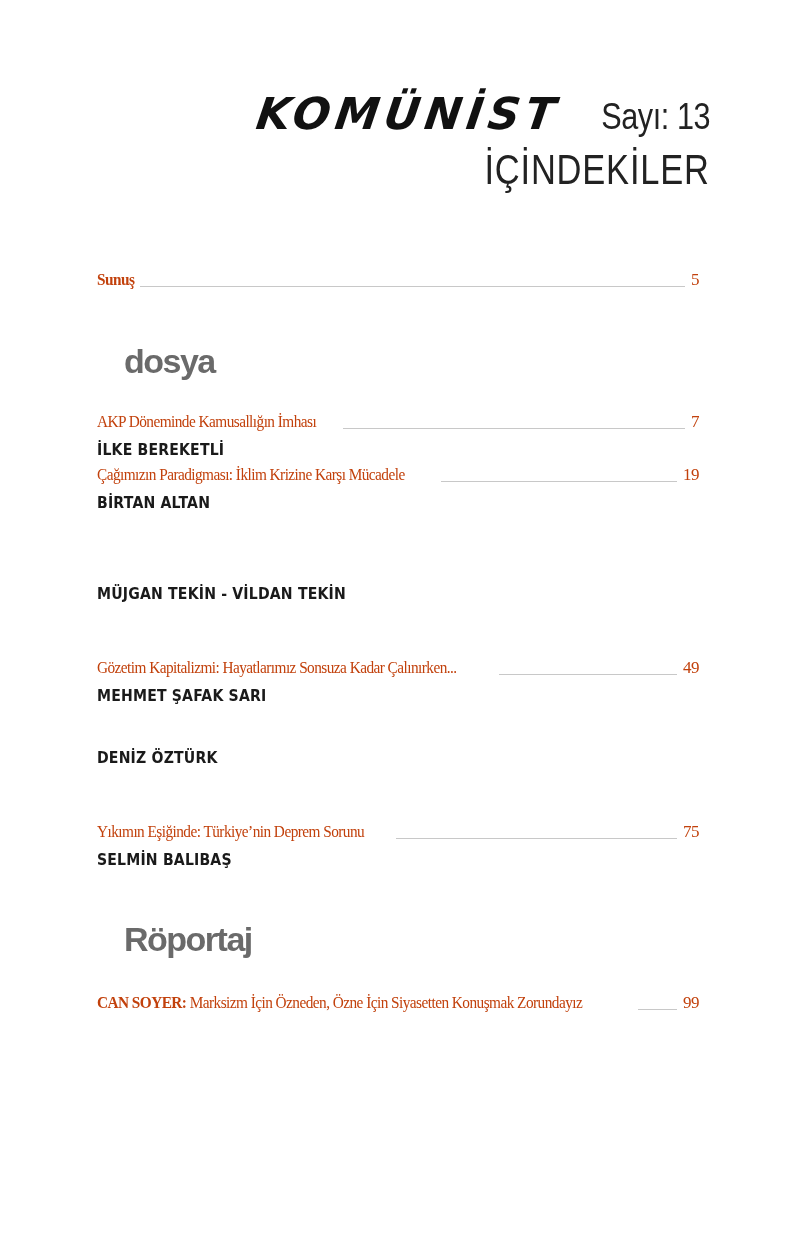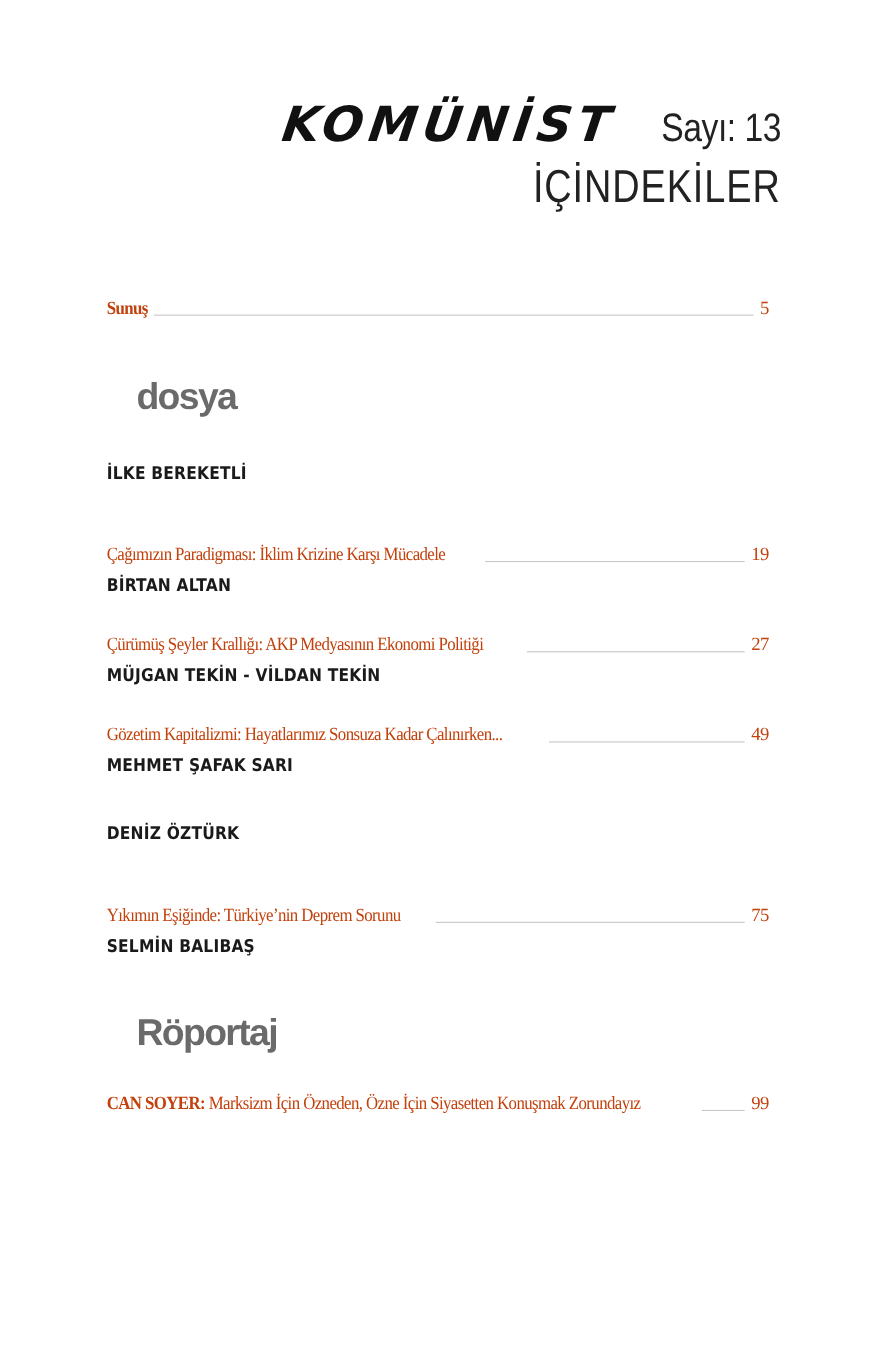--- a/index.html
+++ b/index.html
@@ -42,38 +42,38 @@
     <span class="lead"></span>
     <span class="p">5</span>
   </div>
 </div>
 
 <div class="toc" style="top:342px;">
   <div class="section-head">dosya</div>
 </div>
 
 <div class="toc" style="top:412px;">
+  <div class="entry">
+      <span class="t">AKP Döneminde Kamusallığın İmhası</span>
+      <span class="lead"></span>
+      <span class="p">7</span>
+    </div>
   <span class="author">İLKE BEREKETLİ</span>
 </div>
 
-<div class="toc" style="top:494px;">
+<div class="toc" style="top:465px;">
   <div class="entry">
       <span class="t">Çağımızın Paradigması: İklim Krizine Karşı Mücadele</span>
       <span class="lead"></span>
       <span class="p">19</span>
     </div>
   <span class="author">BİRTAN ALTAN</span>
 </div>
 
 <div class="toc" style="top:576px;">
-  <div class="entry">
-      <span class="t">Çürümüş Şeyler Krallığı: AKP Medyasının Ekonomi Politiği</span>
-      <span class="lead"></span>
-      <span class="p">27</span>
-    </div>
   <span class="author">MÜJGAN TEKİN - VİLDAN TEKİN</span>
 </div>
 
 <div class="toc" style="top:658px;">
   <div class="entry">
       <span class="t">Gözetim Kapitalizmi: Hayatlarımız Sonsuza Kadar Çalınırken...</span>
       <span class="lead"></span>
       <span class="p">49</span>
     </div>
   <span class="author">MEHMET ŞAFAK SARI</span>

